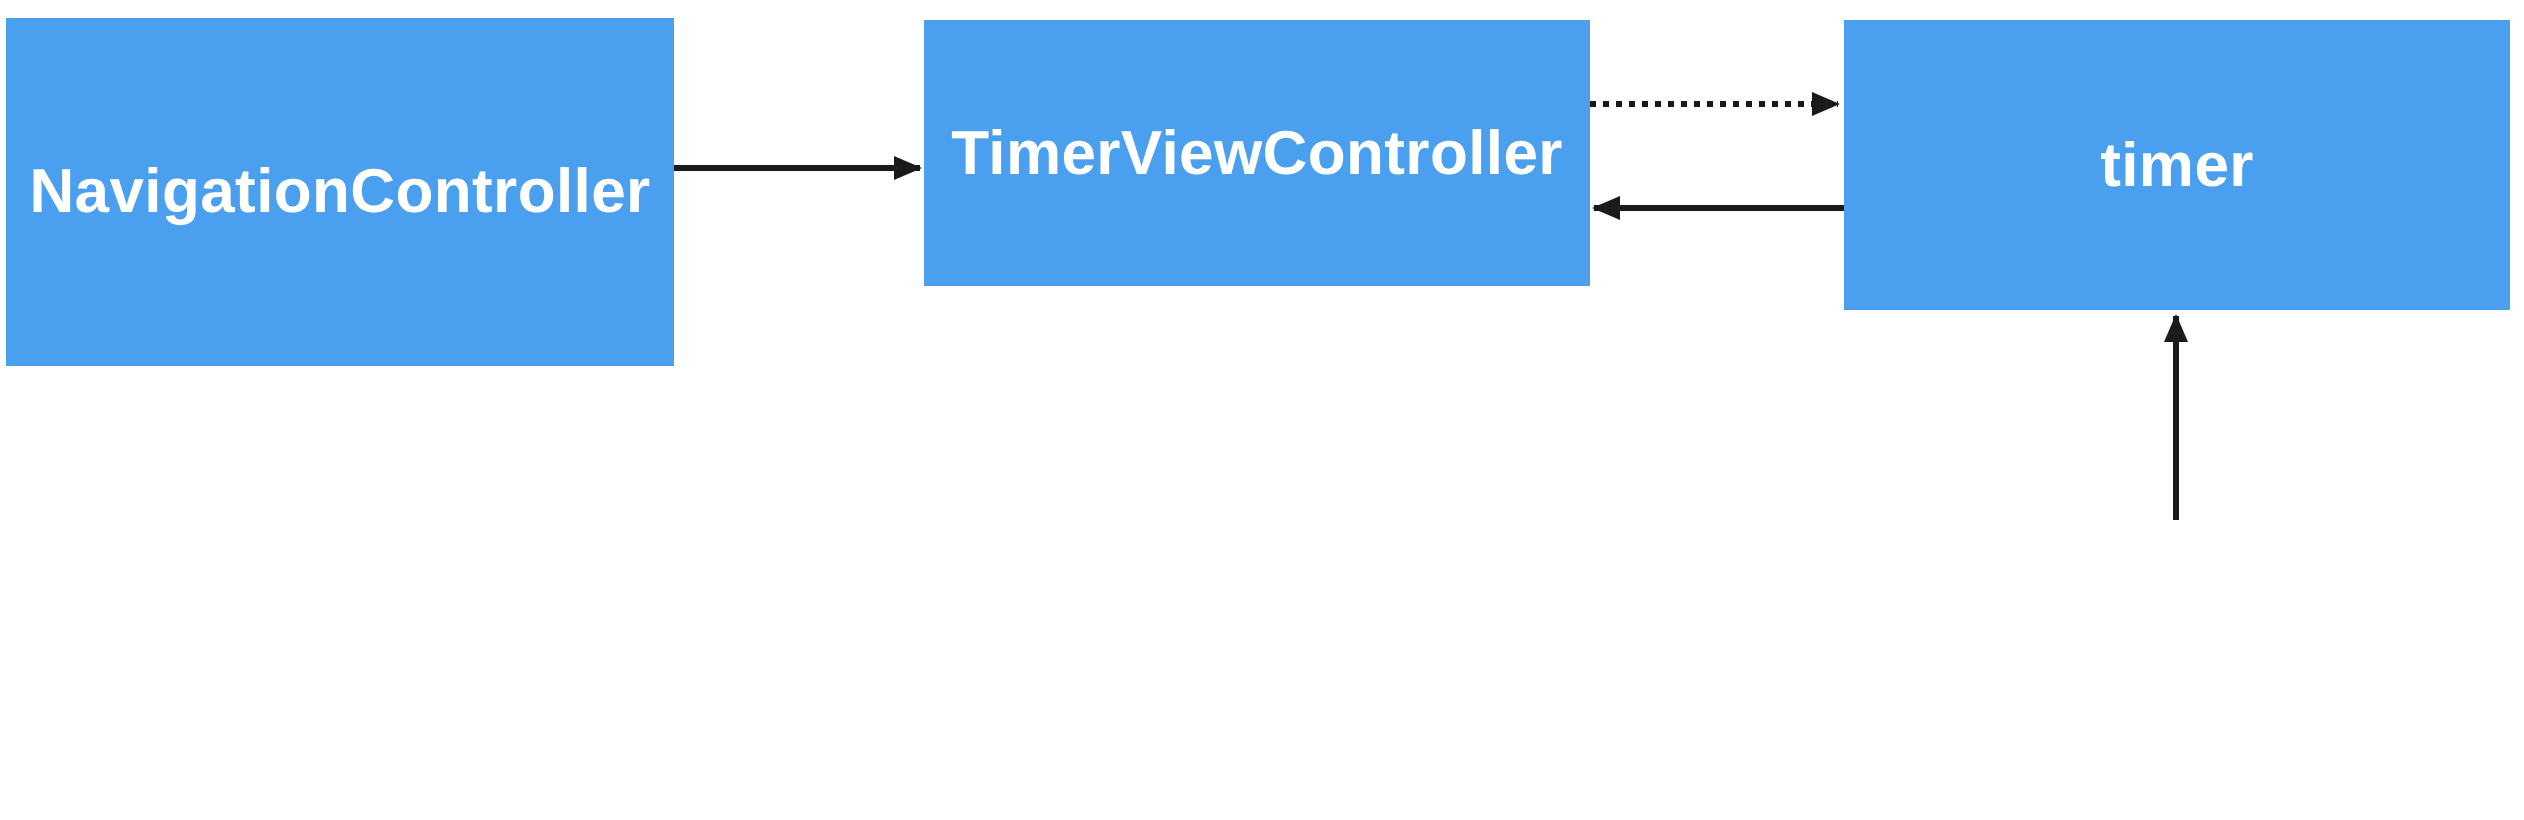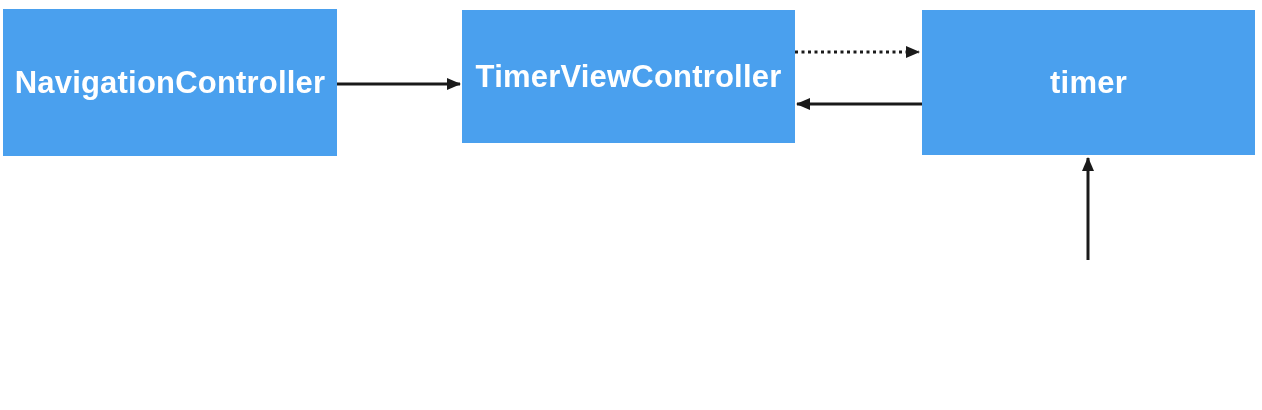--- a/index.html
+++ b/index.html
@@ -28,21 +28,21 @@
     background: #4aa0ee;
     color: #ffffff;
     display: flex;
     align-items: center;
     justify-content: center;
     font-size: 31px;
     font-weight: 600;
     letter-spacing: 0.2px;
     box-sizing: border-box;
   }
-  .node-navigationcontroller { left: 3px;   top: 9px;   width: 334px; height: 147px; }
+  .node-navigationcontroller { left: 3px;   top: 9px;   width: 334px; height: 174px; }
   .node-timerviewcontroller  { left: 462px; top: 10px;  width: 333px; height: 133px; }
   .node-timer                { left: 922px; top: 10px;  width: 333px; height: 145px; }
   .node-runloop              { left: 920px; top: 260px; width: 335px; height: 143px; }
 </style>
 </head>
 <body>
 
 <div class="canvas">
 
   <svg class="edges" viewBox="0 0 1262 410" xmlns="http://www.w3.org/2000/svg">

